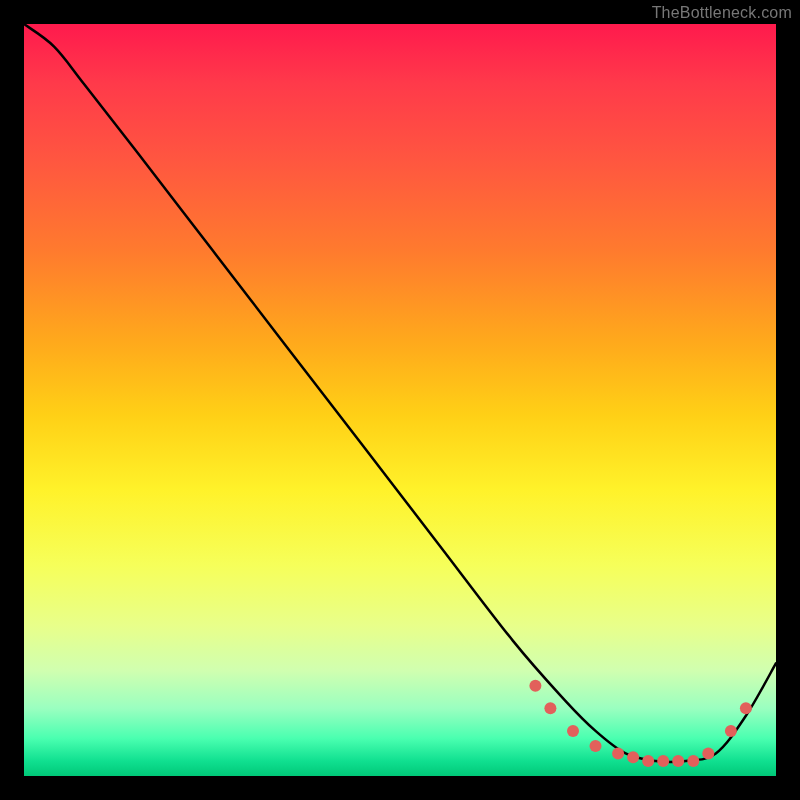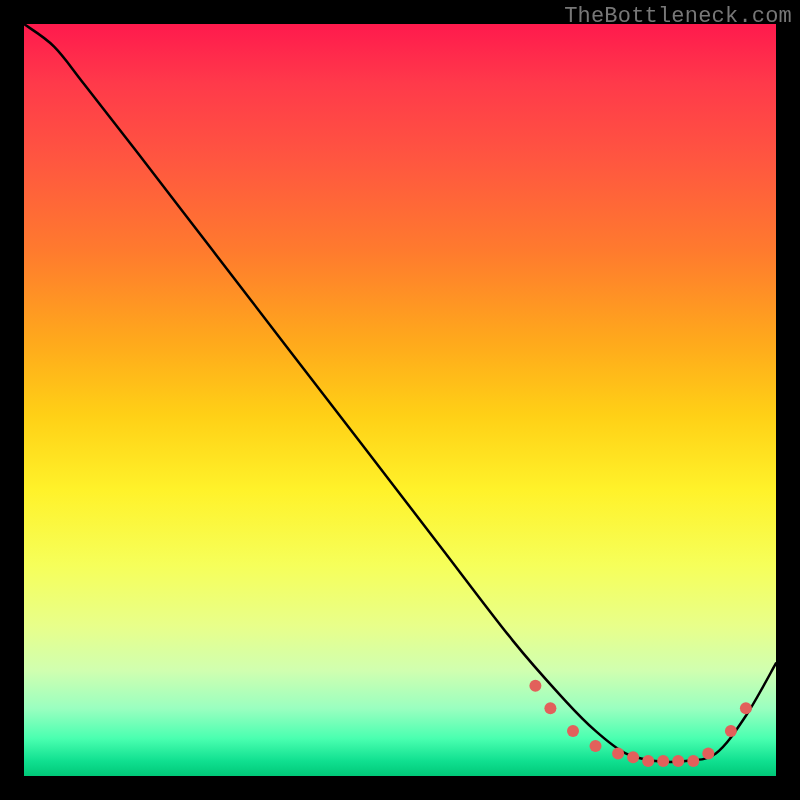--- a/index.html
+++ b/index.html
@@ -39,24 +39,23 @@
       #4affb0 95%,
       #10e090 98%,
       #00c878 100%
     );
   }
   .watermark {
     position: absolute;
     right: 8px;
     top: 4px;
     color: #777;
-    font-size: 22px;
+    font-size: 16px;
     letter-spacing: 0.2px;
     user-select: none;
-    font-family: Liberation Mono, monospace;
   }
   svg.curve {
     position: absolute;
     left: 0;
     top: 0;
     width: 752px;
     height: 752px;
   }
 </style>
 </head>

